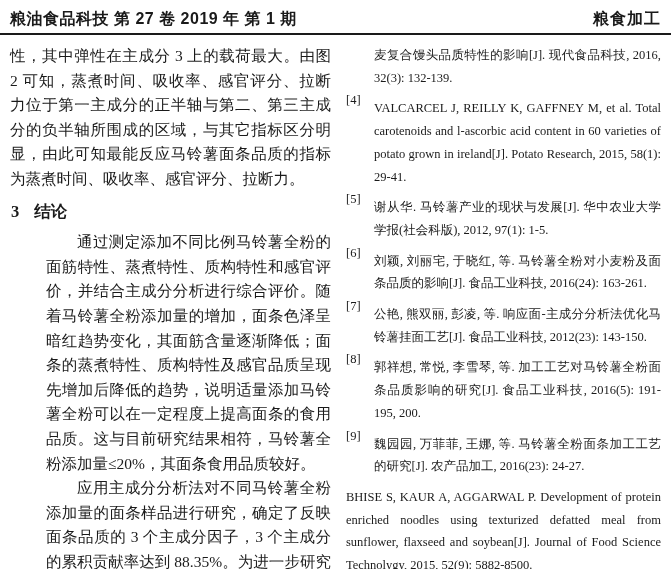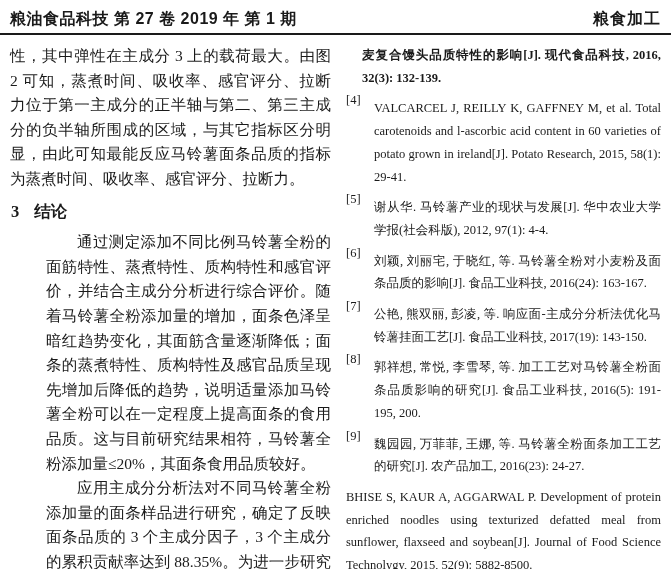--- a/index.html
+++ b/index.html
@@ -63,21 +63,21 @@
     font-family: "Liberation Sans", "DejaVu Sans", sans-serif;
     font-weight: 700;
     font-size: 16.5px;
     margin: 7px 0 6px 1px;
   }
   .section-heading .sec-num {
     font-family: "Liberation Serif", "DejaVu Serif", serif;
     font-weight: 700;
   }
   
-  .ref-cont { margin-left: 16px; font-weight: bold; }
+  .ref-cont { margin-left: 28px; }
   .ref-item { display: flex; }
   .ref-marker {
     width: 28px;
     flex-shrink: 0;
     text-align: left;
   }
   .ref-text { flex: 1; margin-top: 8px; }
 </style>
 </head>
 <body>
@@ -103,29 +103,29 @@
 
     <div class="col-right">
       <div class="ref-cont">麦复合馒头品质特性的影响[J]. 现代食品科技, 2016, 32(3): 132-139.</div>
 
       <div class="ref-item">
         <span class="ref-marker">[4]</span>
         <span class="ref-text">VALCARCEL J, REILLY K, GAFFNEY M, et al. Total carotenoids and l-ascorbic acid content in 60 varieties of potato grown in ireland[J]. Potato Research, 2015, 58(1): 29-41.</span>
       </div>
       <div class="ref-item">
         <span class="ref-marker">[5]</span>
-        <span class="ref-text">谢从华. 马铃薯产业的现状与发展[J]. 华中农业大学学报(社会科版), 2012, 97(1): 4-4.</span>
+        <span class="ref-text">谢从华. 马铃薯产业的现状与发展[J]. 华中农业大学学报(社会科版), 2012, 97(1): 1-5.</span>
       </div>
       <div class="ref-item">
         <span class="ref-marker">[6]</span>
-        <span class="ref-text">刘颖, 刘丽宅, 于晓红, 等. 马铃薯全粉对小麦粉及面条品质的影响[J]. 食品工业科技, 2016(24): 163-167.</span>
+        <span class="ref-text">刘颖, 刘丽宅, 于晓红, 等. 马铃薯全粉对小麦粉及面条品质的影响[J]. 食品工业科技, 2016(24): 163-261.</span>
       </div>
       <div class="ref-item">
         <span class="ref-marker">[7]</span>
-        <span class="ref-text">公艳, 熊双丽, 彭凌, 等. 响应面-主成分分析法优化马铃薯挂面工艺[J]. 食品工业科技, 2017(19): 143-150.</span>
+        <span class="ref-text">公艳, 熊双丽, 彭凌, 等. 响应面-主成分分析法优化马铃薯挂面工艺[J]. 食品工业科技, 2012(23): 143-150.</span>
       </div>
       <div class="ref-item">
         <span class="ref-marker">[8]</span>
         <span class="ref-text">郭祥想, 常悦, 李雪琴, 等. 加工工艺对马铃薯全粉面条品质影响的研究[J]. 食品工业科技, 2016(5): 191-195, 200.</span>
       </div>
       <div class="ref-item">
         <span class="ref-marker">[9]</span>
         <span class="ref-text">魏园园, 万菲菲, 王娜, 等. 马铃薯全粉面条加工工艺的研究[J]. 农产品加工, 2016(23): 24-27.</span>
       </div>
       <div class="ref-item">

